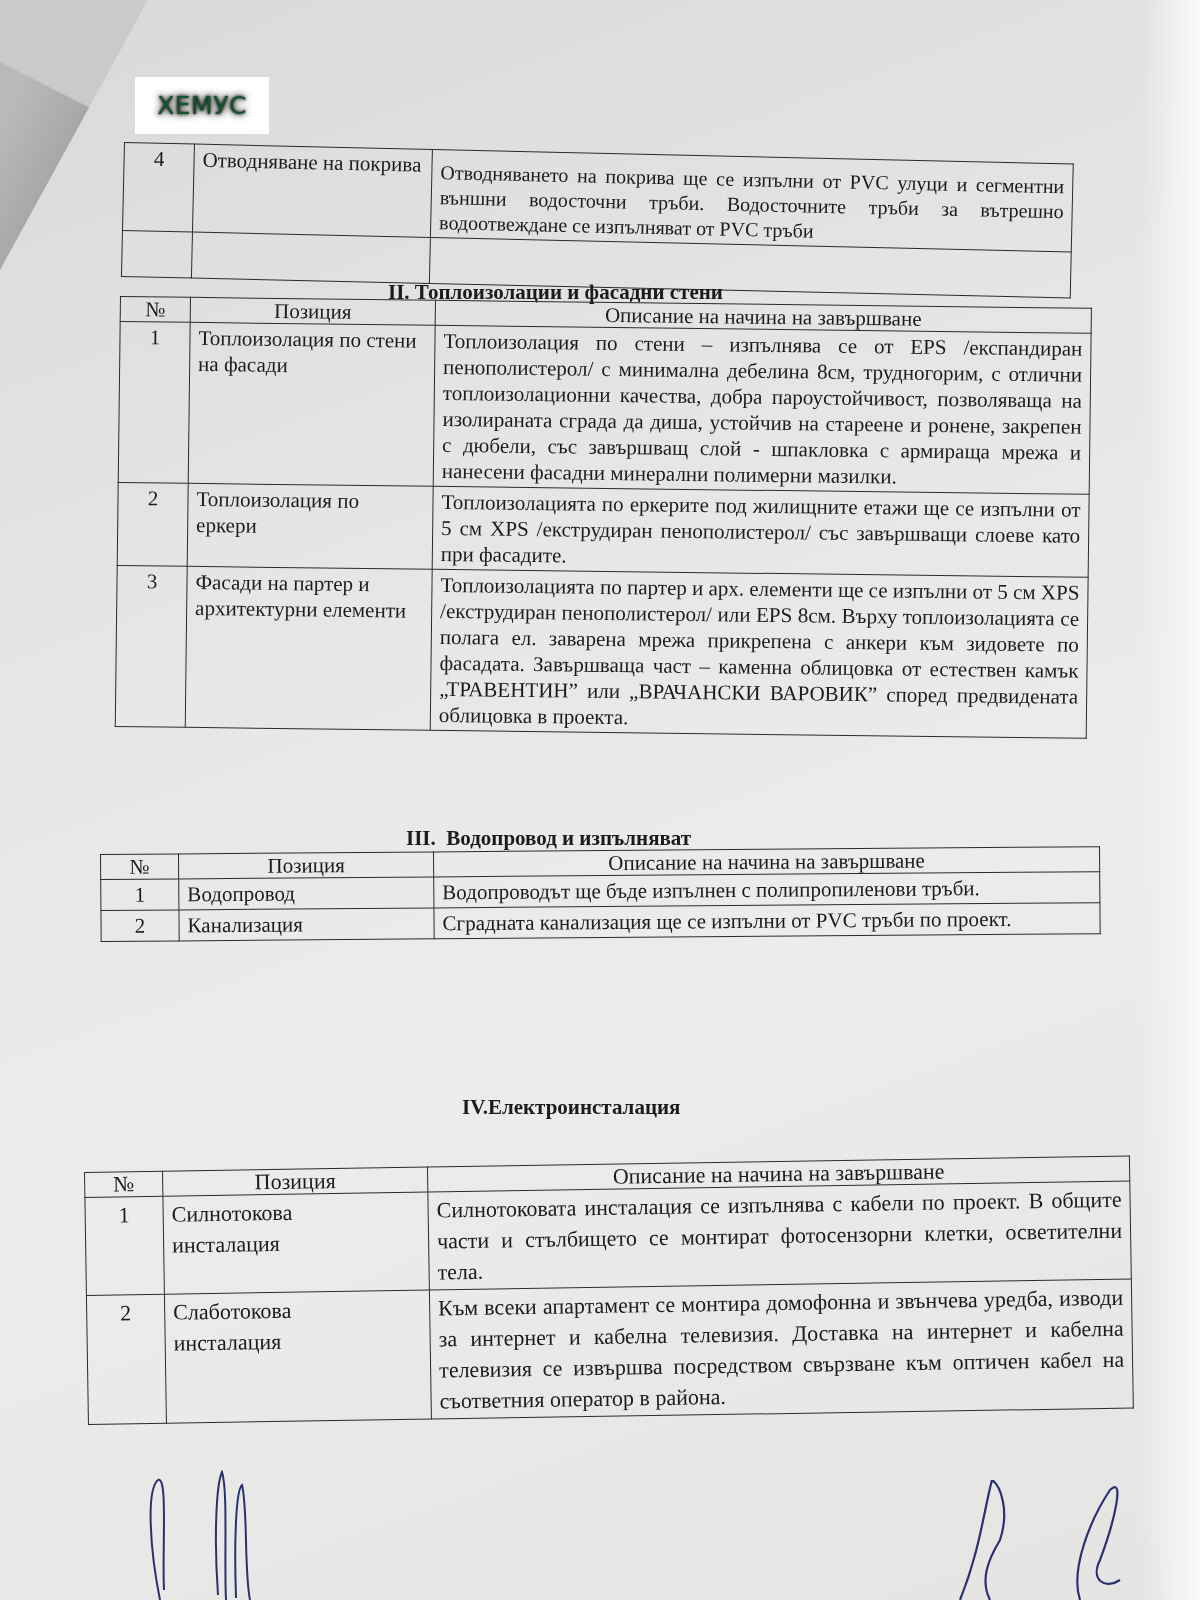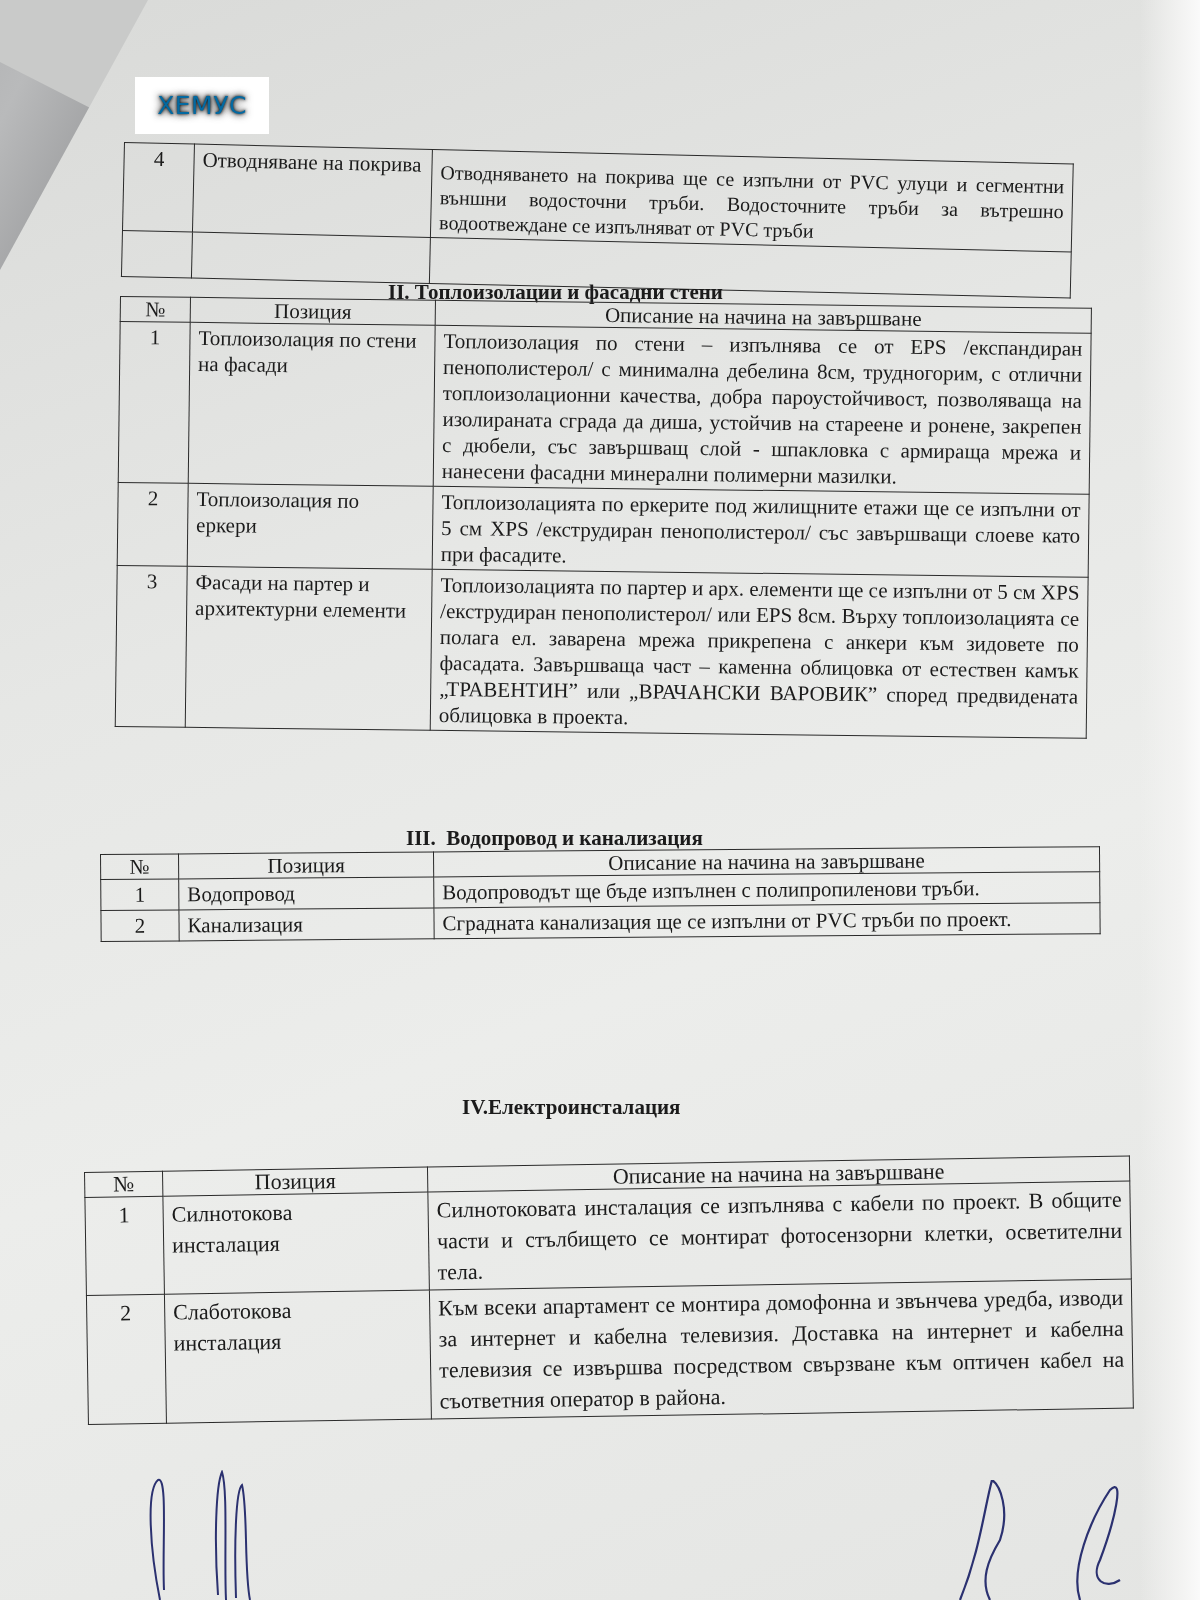--- a/index.html
+++ b/index.html
@@ -19,21 +19,21 @@
     background: linear-gradient(160deg, #d9dad8 0%, #e6e7e5 35%, #ecedeb 60%, #e4e5e3 100%);
     clip-path: polygon(148px 0, 1200px 0, 1200px 1600px, 0 1600px, 0 270px);
   }
   .paper-edge {
     position: absolute; left: 1140px; top: 0; width: 60px; height: 1600px;
     background: linear-gradient(90deg, rgba(255,255,255,0), #f3f3f2 70%, #fafafa);
   }
   .logo {
     position: absolute; left: 135px; top: 77px; width: 134px; height: 57px;
     background: #ffffff; display: flex; align-items: center; justify-content: center;
-    font-family: "DejaVu Sans", sans-serif; font-size: 25px; color: #0369a1;
+    font-family: "DejaVu Sans", sans-serif; font-size: 25px; color: #14532d;
     text-shadow: 0 0 3px #000, 0 0 6px #333, 0 0 8px #555;
     letter-spacing: 0.5px;
   }
   .doc {
     position: absolute; left: 0; top: 0; width: 1200px; height: 1600px;
   }
   table {
     position: absolute; border-collapse: collapse; table-layout: fixed;
     font-size: 21px; line-height: 26px;
   }
@@ -109,21 +109,21 @@
       <td class="desc">Топлоизолацията по еркерите под жилищните етажи ще се изпълни от 5 см XPS /екструдиран пенополистерол/ със завършващи слоеве като при фасадите.</td>
     </tr>
     <tr>
       <td class="num">3</td>
       <td>Фасади на партер и архитектурни елементи</td>
       <td class="desc">Топлоизолацията по партер и арх. елементи ще се изпълни от 5 см XPS /екструдиран пенополистерол/ или EPS 8см. Върху топлоизолацията се полага ел. заварена мрежа прикрепена с анкери към зидовете по фасадата. Завършваща част – каменна облицовка от естествен камък „ТРАВЕНТИН” или „ВРАЧАНСКИ ВАРОВИК” според предвидената облицовка в проекта.</td>
     </tr>
   </tbody>
     </table>
 
-  <div class="sec-title" style="left:406px;top:826px;white-space:pre;">III.  Водопровод и канализация</div>
+  <div class="sec-title" style="left:406px;top:826px;white-space:pre;">III.  Водопровод и изпълняват</div>
   <table id="t2">
     <colgroup>
         <col style="width:78px">
         <col style="width:255px">
         <col>
       </colgroup>
     <tbody>
         <tr>
       <th>№</th>
       <th>Позиция</th>

